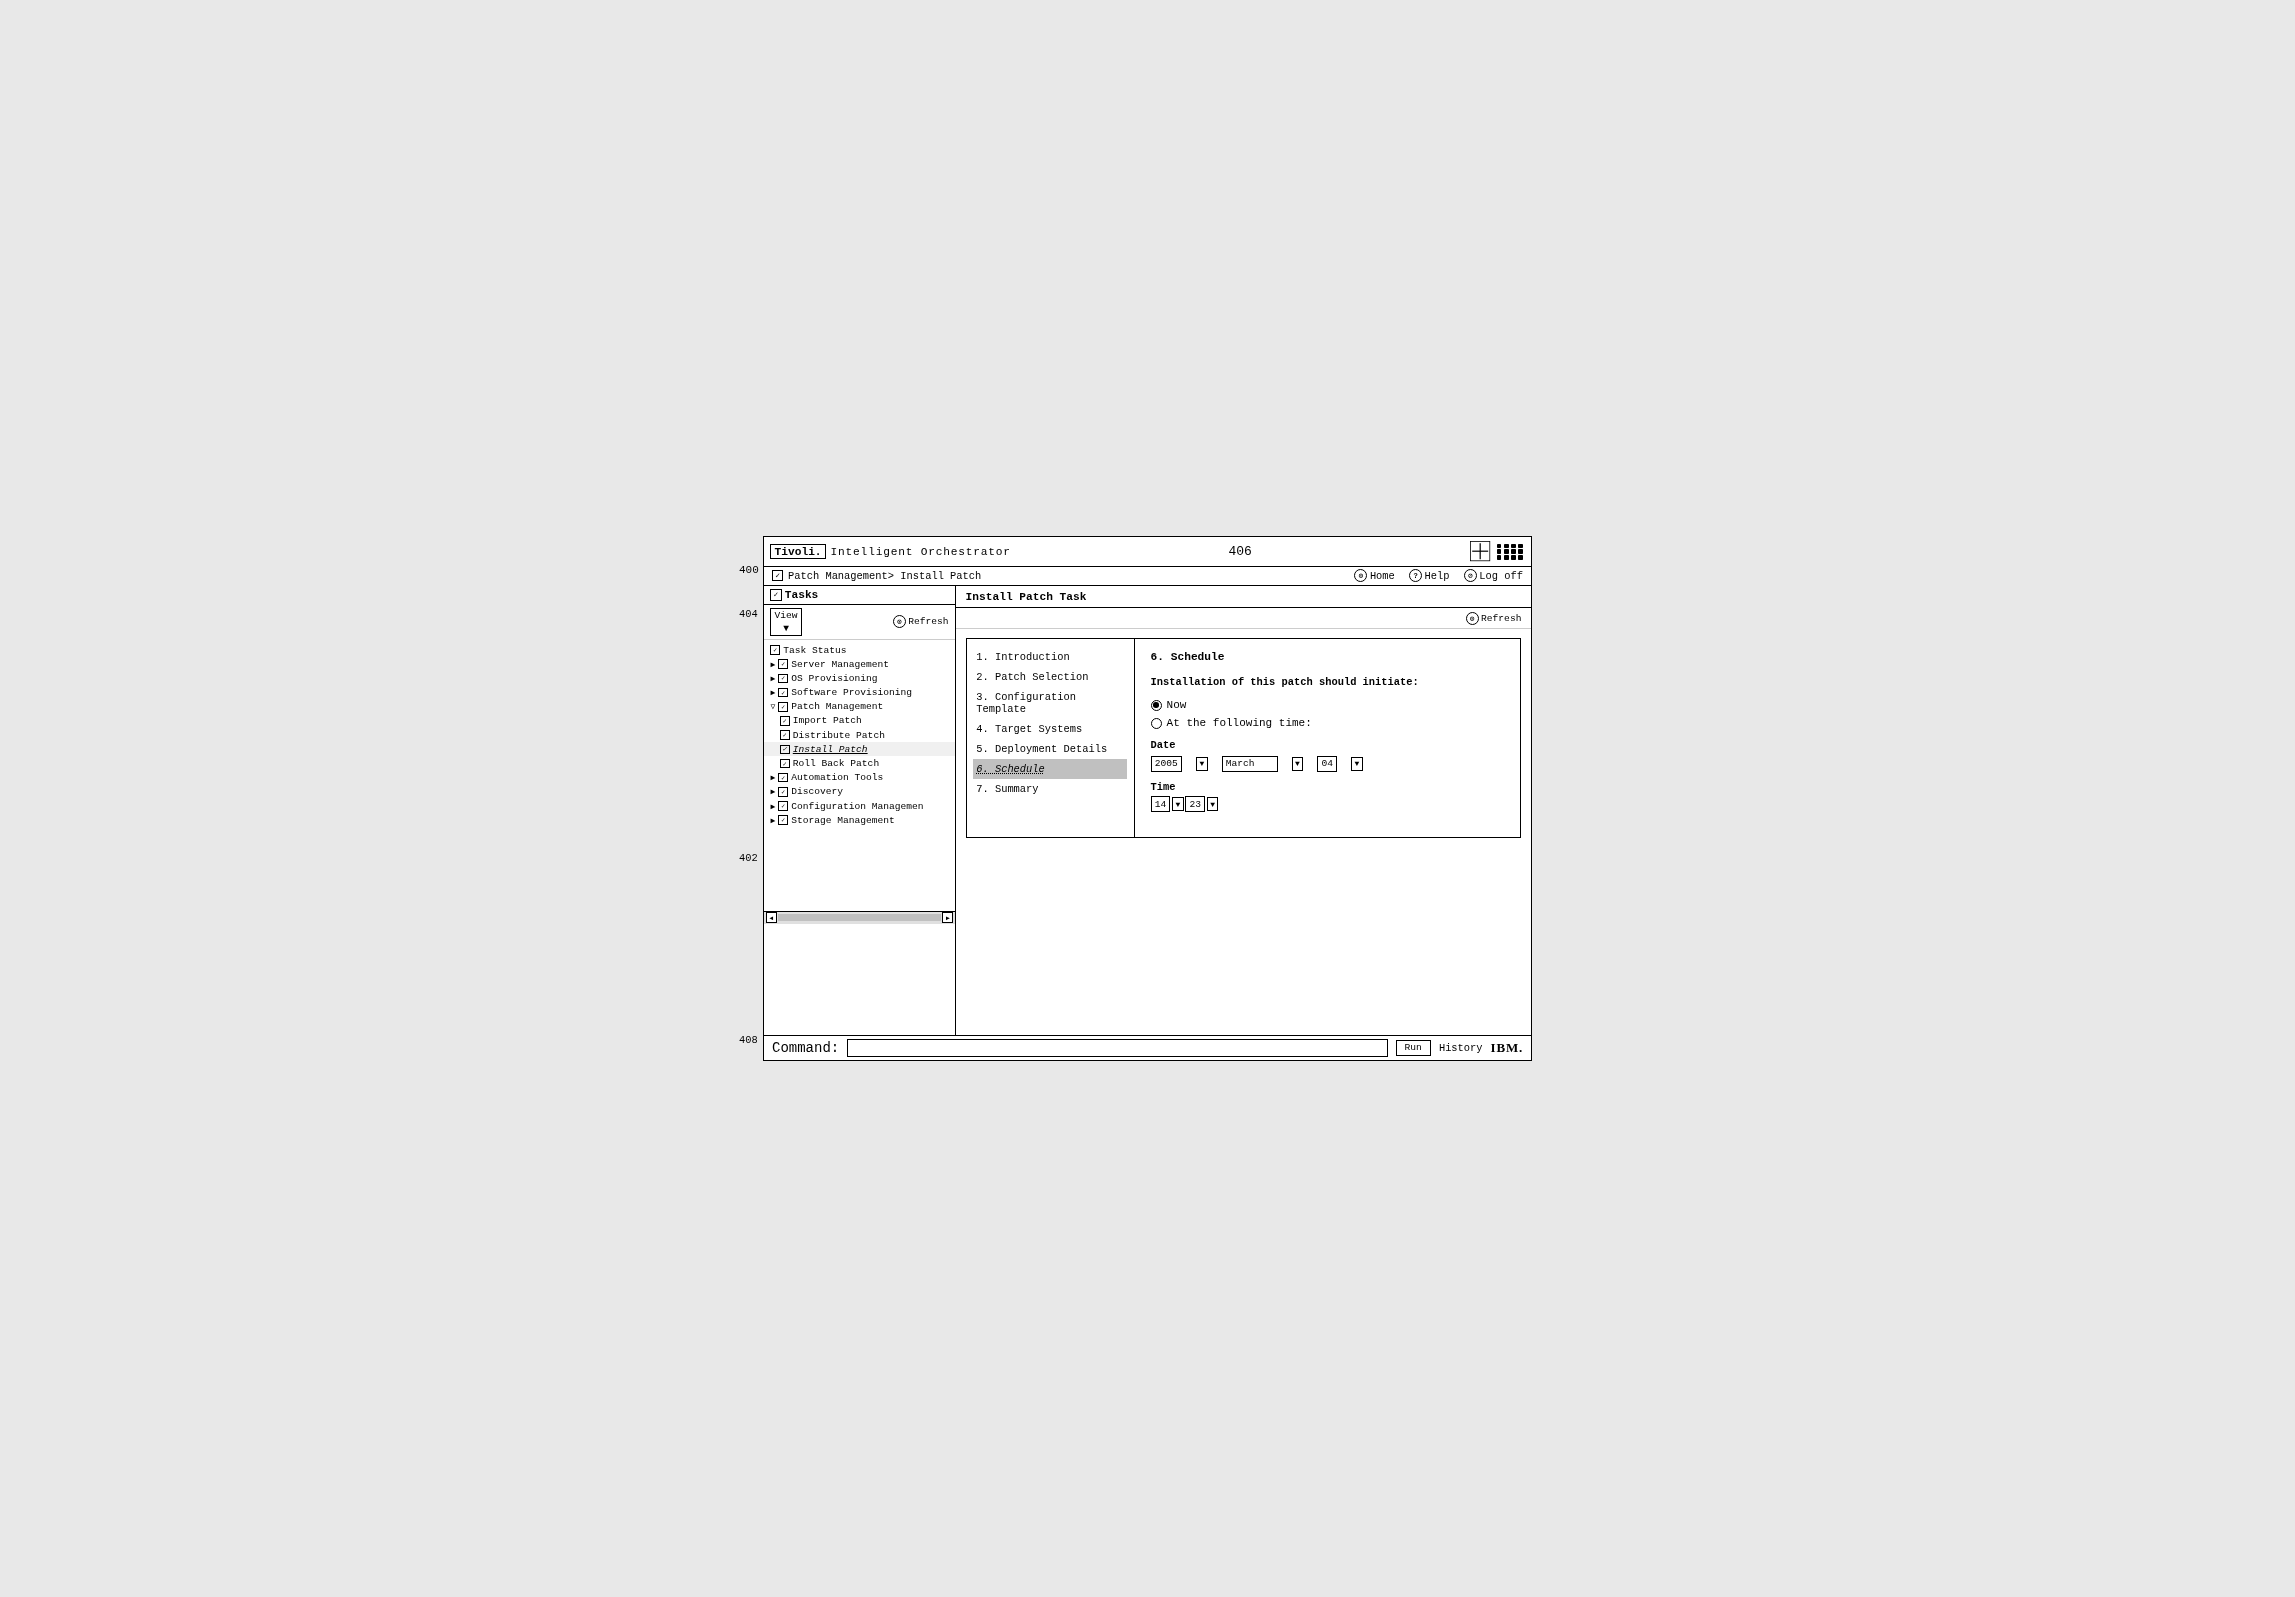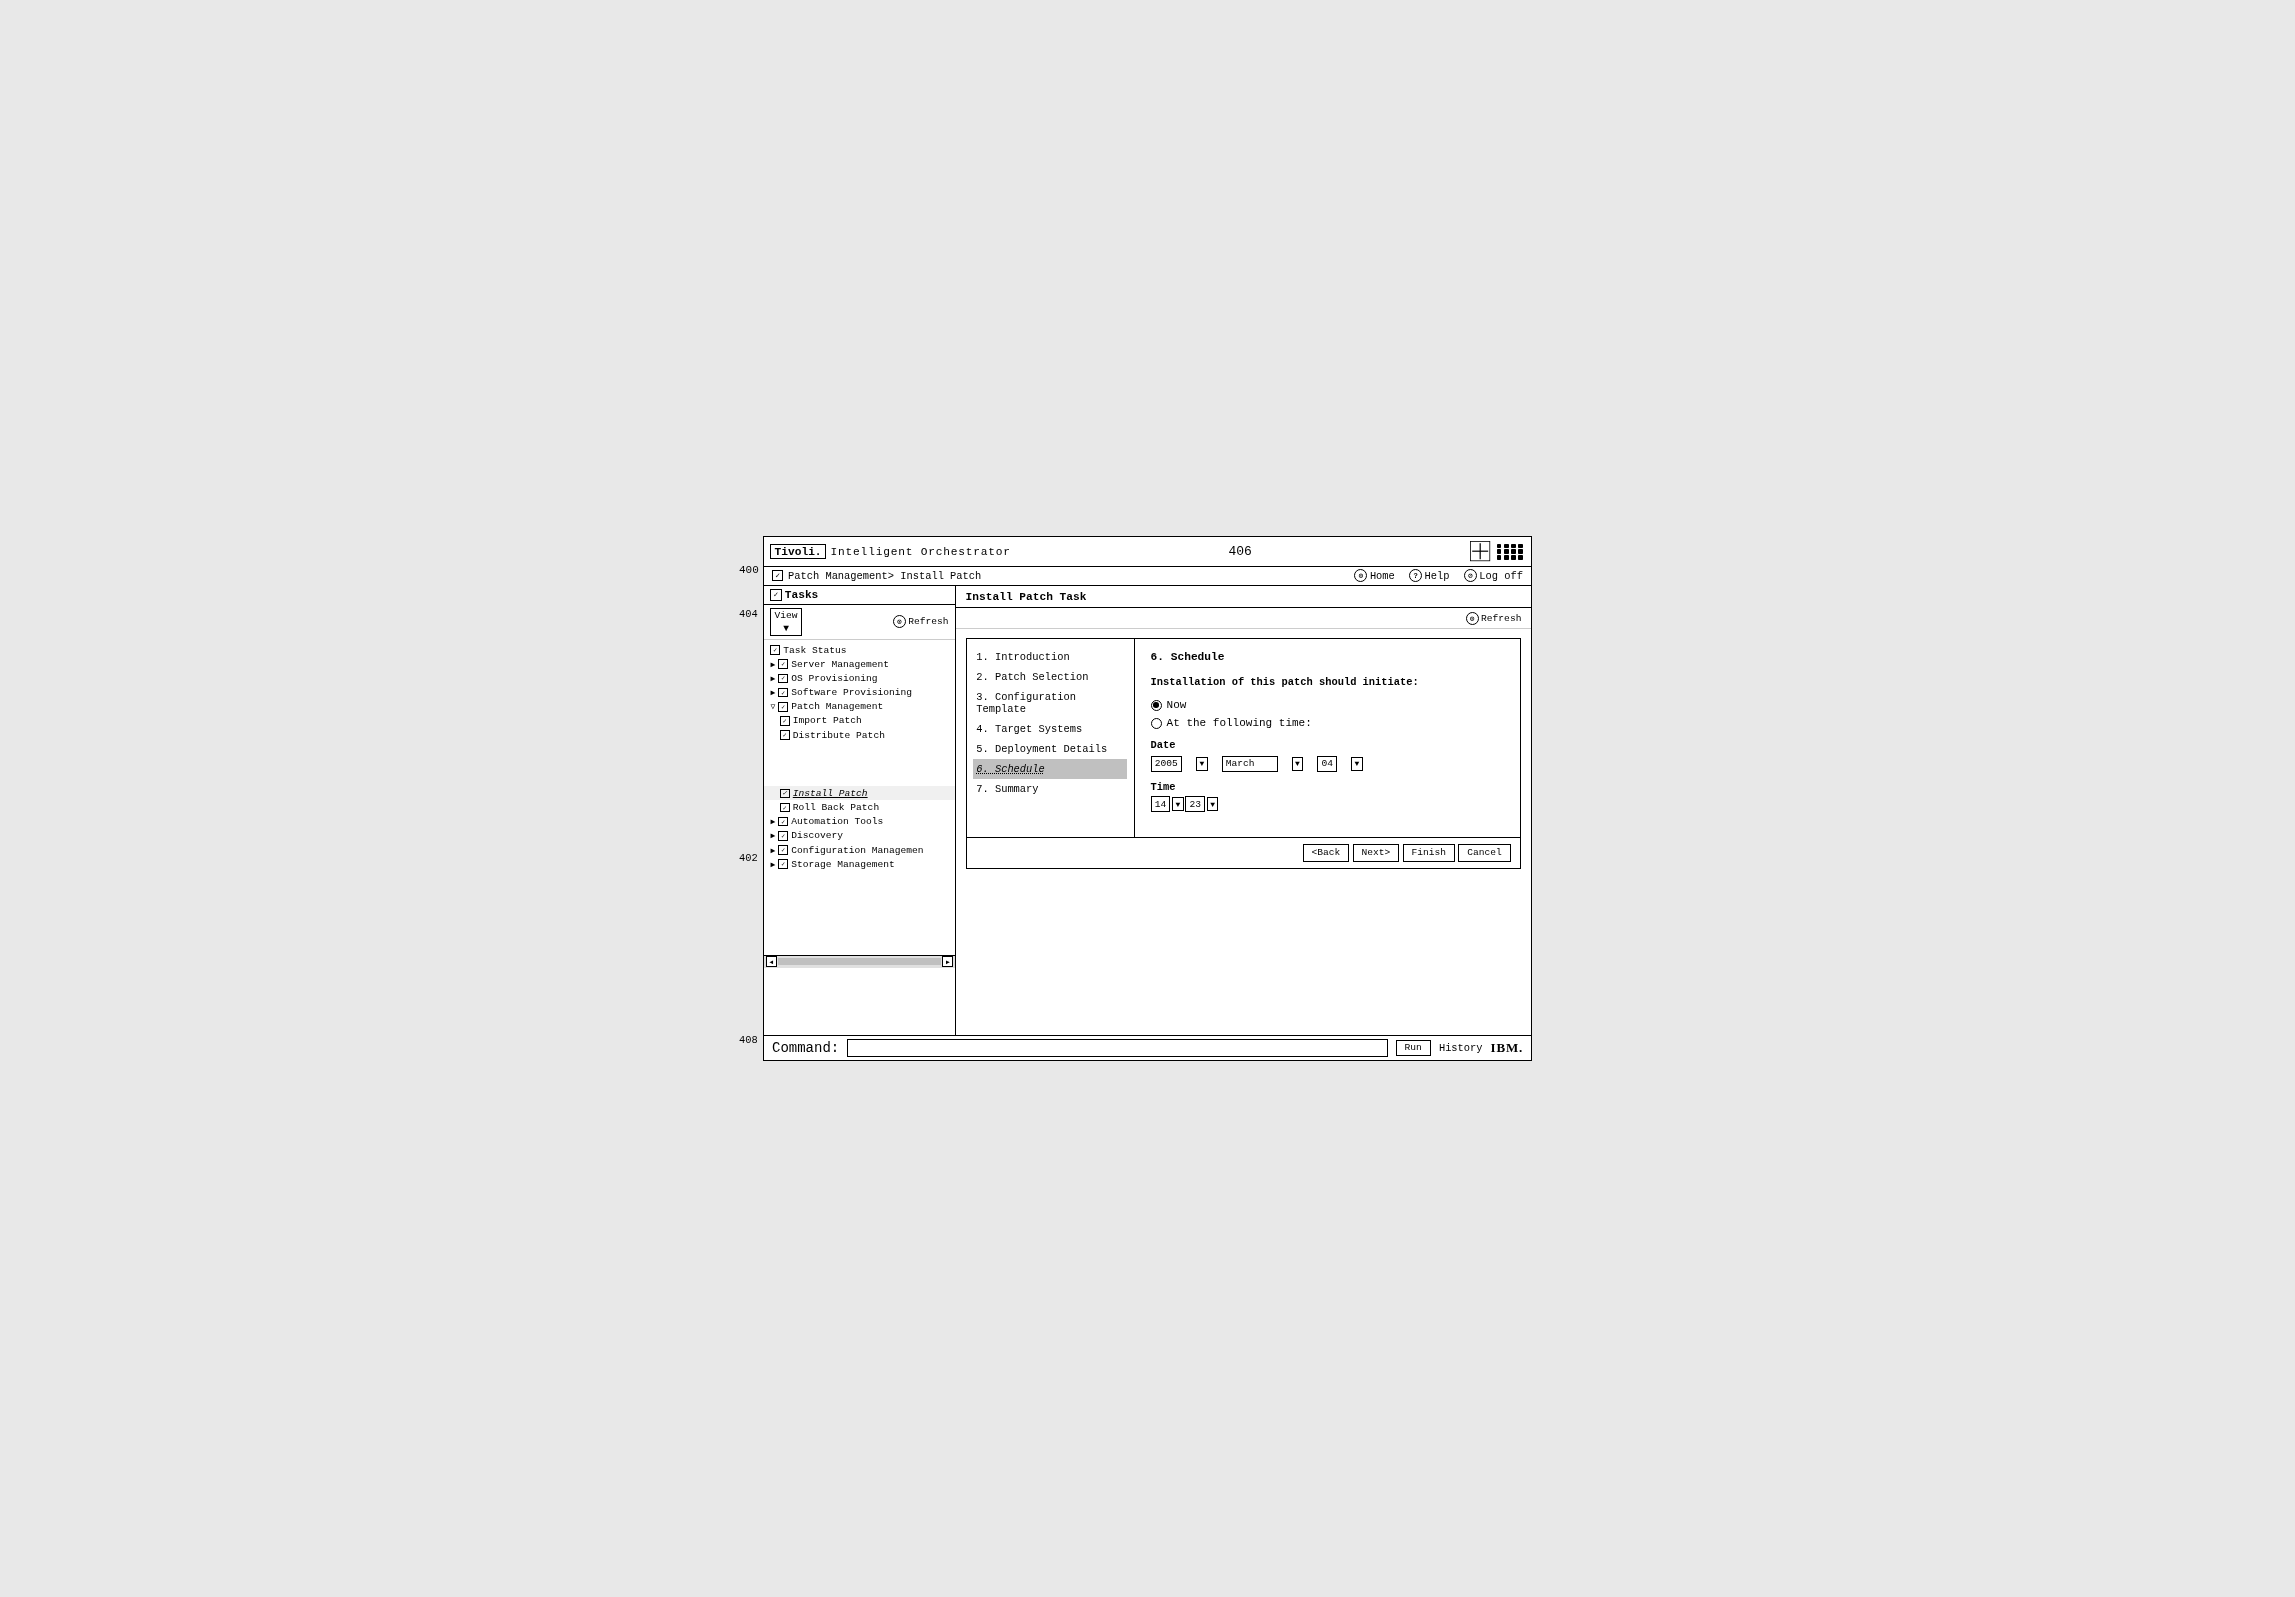--- a/index.html
+++ b/index.html
@@ -163,21 +163,20 @@
       padding: 1.6px 6.4px;
       display: flex;
       align-items: center;
       gap: 3.2px;
       font-size: 9.6px;
       cursor: pointer;
     }
     .sidebar-item.selected {
       font-style: italic;
       background: #f0f0f0;
-      margin-top: 44px;
     }
     .indent-1 { padding-left: 16px; }
     .sidebar-checkbox {
       width: 9.6px; height: 9.6px;
       border: 0.8px solid #000;
       display: inline-flex; align-items: center; justify-content: center;
       font-size: 6.4px;
       flex-shrink: 0;
     }
     .tree-arrow {
@@ -643,26 +642,20 @@
                   <span class="date-input">14</span>
                   <span class="dropdown-btn">▼</span>
                   <span class="date-input">23</span>
                   <span class="dropdown-btn">▼</span>
                 </div>
               </div>
 
             </div>
           </div>
 
-          <div class="wizard-footer">
-            <button class="wizard-btn">&lt;Back</button>
-            <button class="wizard-btn">Next&gt;</button>
-            <button class="wizard-btn">Finish</button>
-            <button class="wizard-btn">Cancel</button>
-          </div>
         </div>
 
       </div>
     </div>
 
     <div class="command-bar">
       <span class="command-label">Command:</span>
       <input class="command-input" type="text" value="" style="">
       <button class="run-btn">Run</button>
       <span class="history-label">History</span>

